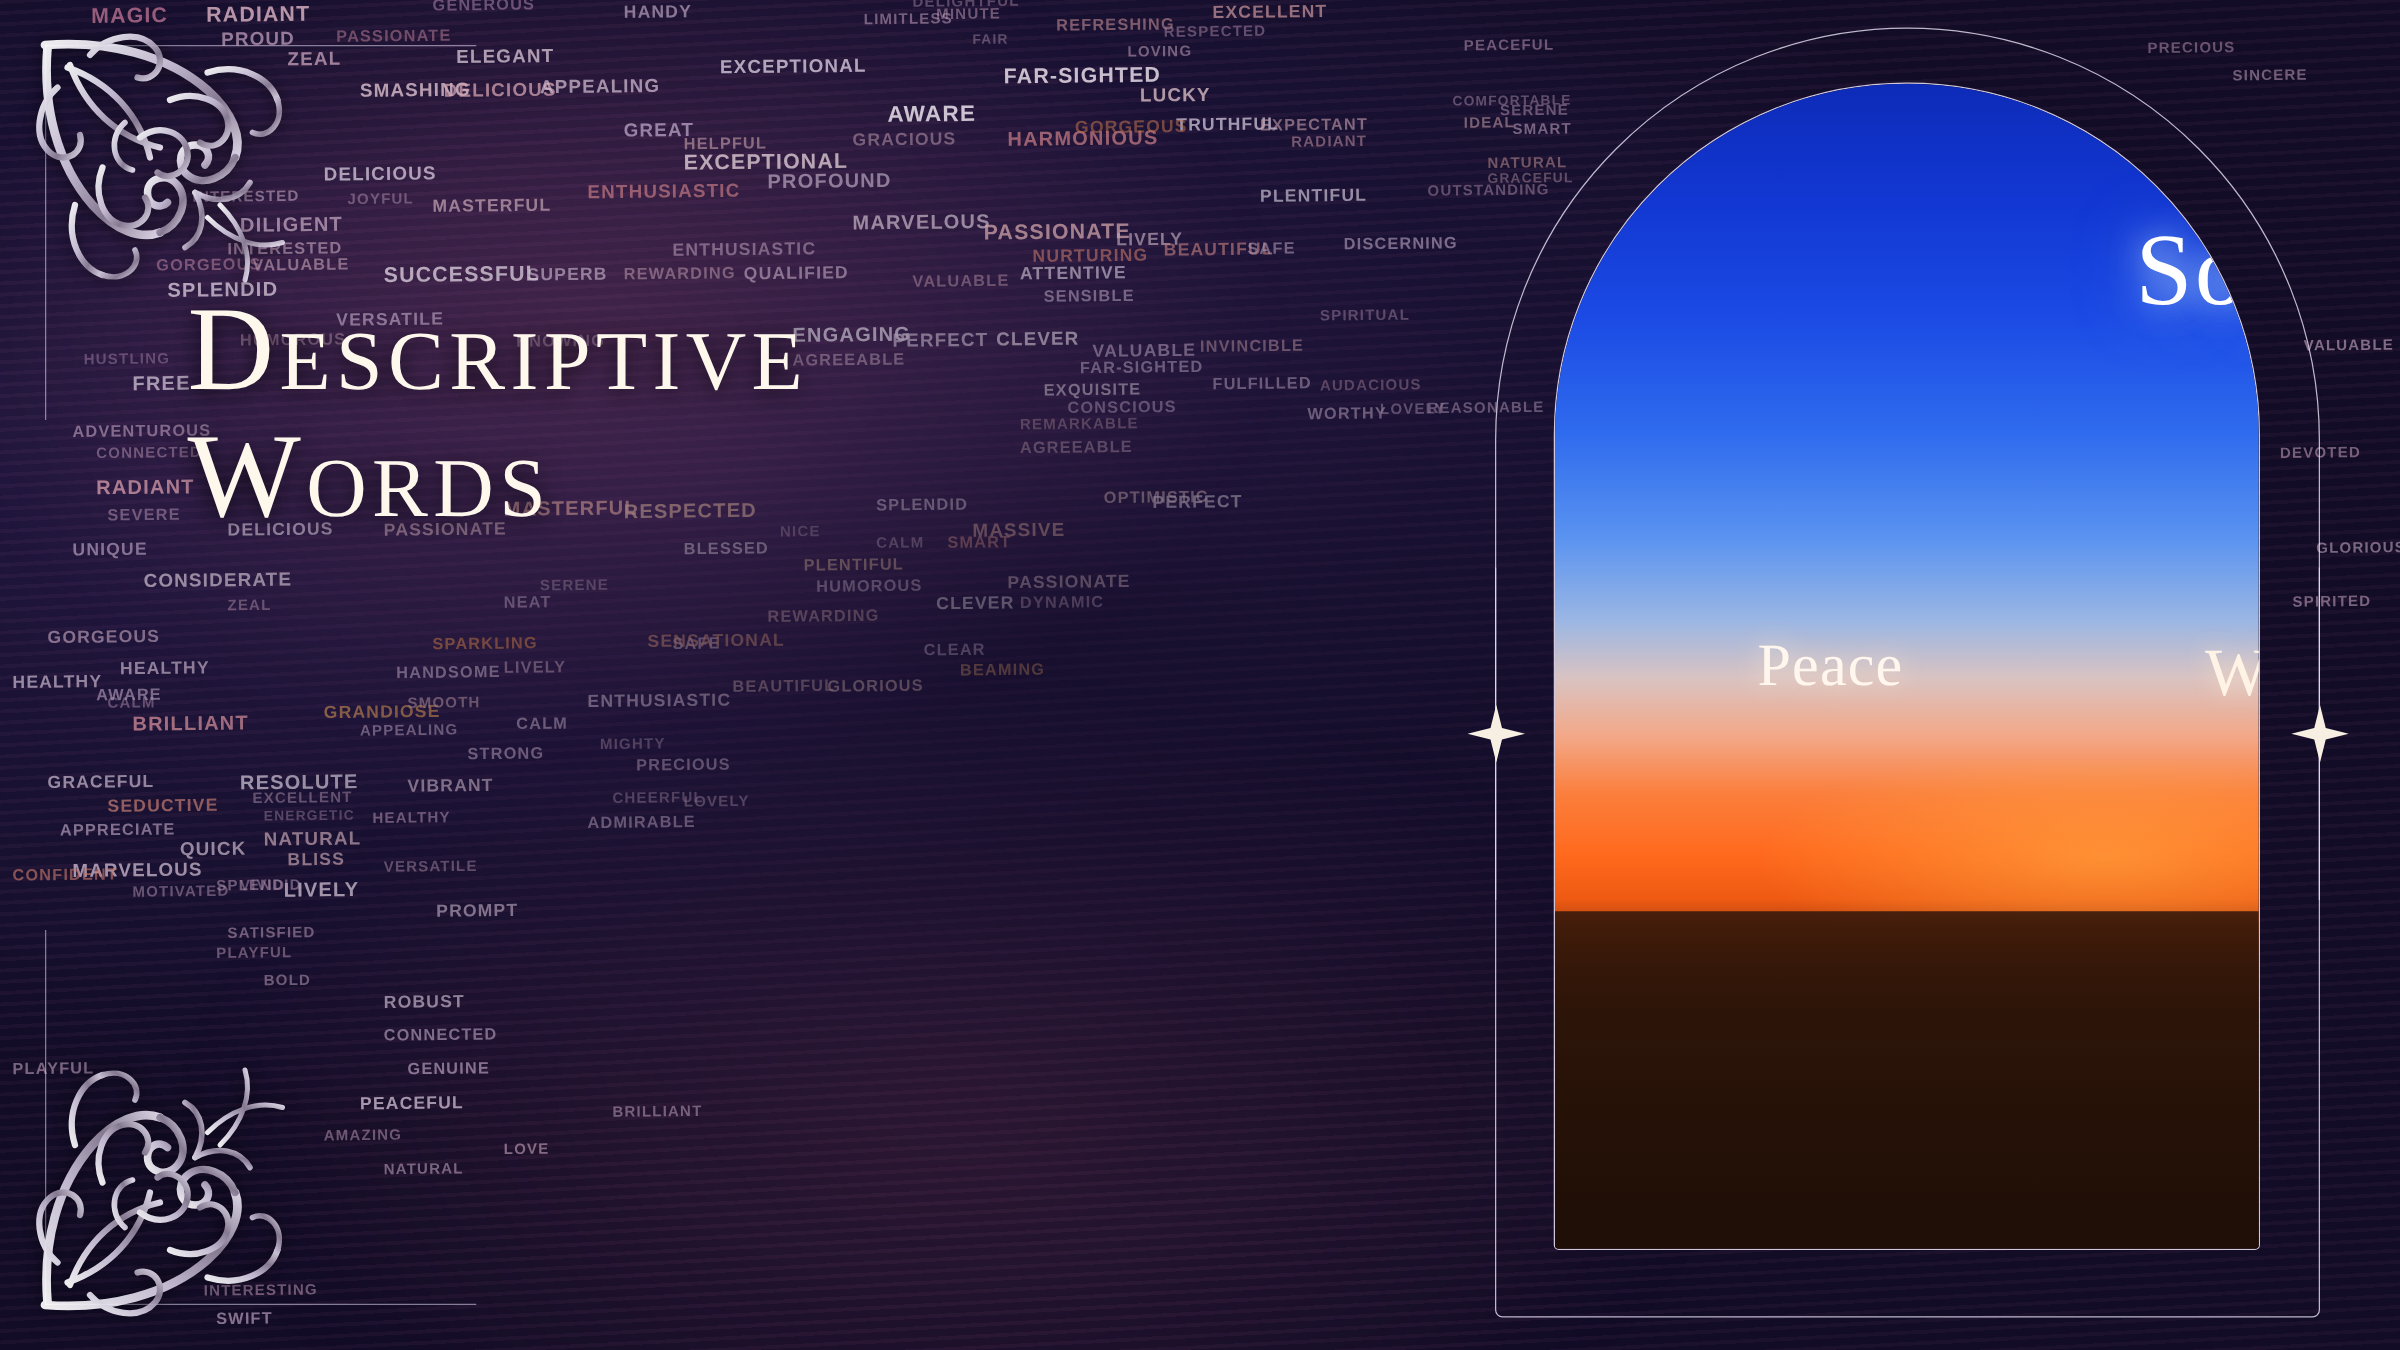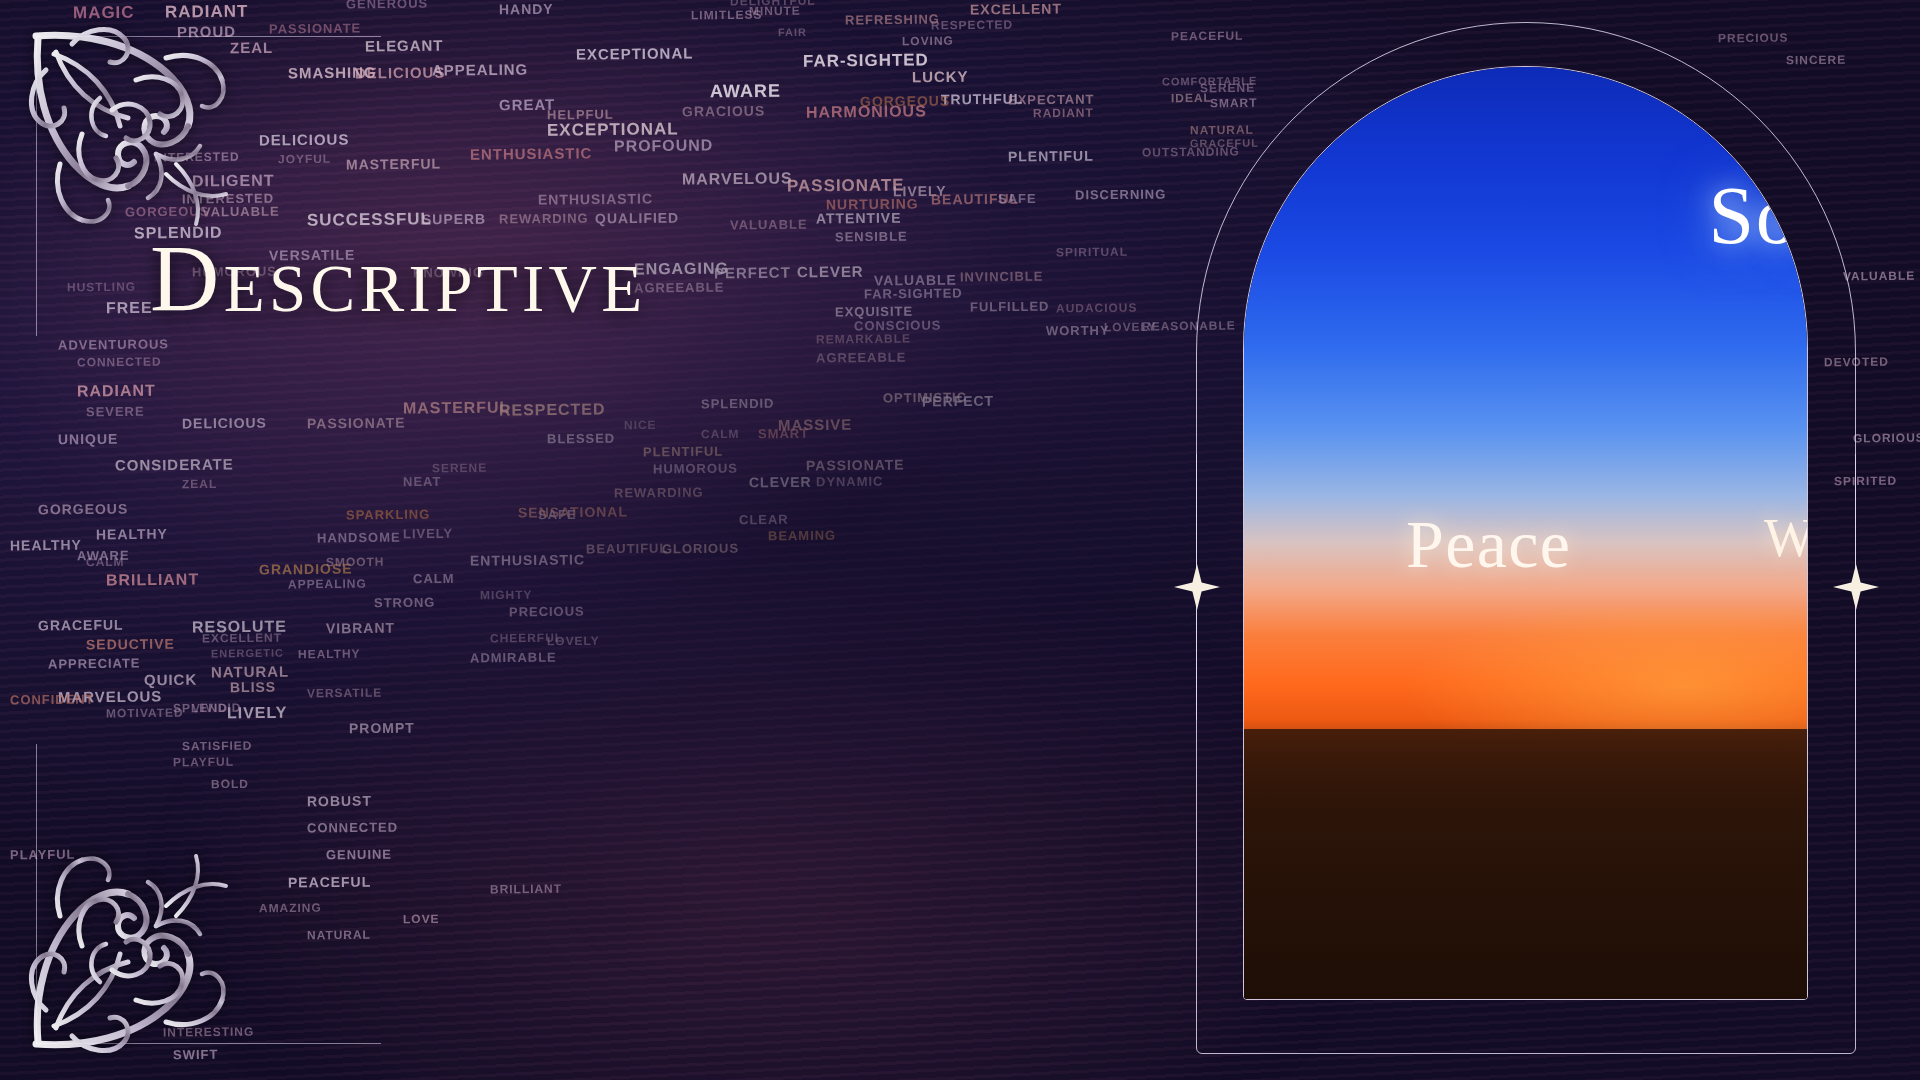--- a/index.html
+++ b/index.html
@@ -78,21 +78,21 @@
       #43200d 80%, #3a1c0e 88%, #2c1608 100%);}
   .ground{position:absolute;left:0;right:0;top:71%;bottom:0;
     background:linear-gradient(180deg, rgba(60,26,10,.92) 0%, rgba(44,20,8,.98) 30%, rgba(30,14,6,1) 100%);}
   .horizon-glow{position:absolute;left:0;right:0;top:58%;height:14%;
     background:radial-gradient(ellipse 70% 100% at 78% 60%, rgba(255,176,70,.55), rgba(255,120,20,0) 70%);}
   .word-soon{position:absolute;right:-34px;top:102px;
     font-family:"Liberation Serif",serif;font-size:82px;color:#fff;
     text-shadow:0 0 26px rgba(190,220,255,.95),0 0 54px rgba(150,195,255,.6);
     letter-spacing:.02em;white-space:nowrap;}
   .word-peace{position:absolute;left:162px;top:438px;
-    font-family:"Liberation Serif",serif;font-size:68px;color:#fff7ee;
+    font-family:"Liberation Serif",serif;font-size:48px;color:#fff7ee;
     text-shadow:0 0 22px rgba(255,235,210,.85);letter-spacing:.02em;}
   .word-v{position:absolute;right:-8px;top:440px;
     font-family:"Liberation Serif",serif;font-size:54px;color:#fff3e6;
     text-shadow:0 0 20px rgba(255,230,200,.8);}
 
   
   .spark{position:absolute;width:46px;height:46px;
     background:#f6efe2;
     clip-path:polygon(50% 0%,60% 40%,100% 50%,60% 60%,50% 100%,40% 60%,0% 50%,40% 40%);
     filter:drop-shadow(0 0 6px rgba(255,250,240,.7));}
@@ -370,20 +370,21 @@
       <path d="M84 84 C70 96 74 118 90 122" stroke-width="4.5"></path>
       <path d="M140 140 C158 150 176 146 184 132" stroke-width="4.5"></path>
       <path d="M132 184 C146 176 150 158 140 140" stroke-width="4.5"></path>
       <path d="M150 160 C168 178 190 186 210 180" stroke-width="4"></path>
       <path d="M160 150 C178 168 186 190 180 210" stroke-width="4"></path>
     </g>
   </svg>
 
   <div class="title-wrap">
     <div class="title-l1">Descriptive</div>
+    <div class="title-l2">Words</div>
   </div>
 
   <div class="subtitle">
   </div>
 
   <div class="arch-outer"></div>
   <div class="arch-inner">
     <div class="sunset"></div>
     <div class="horizon-glow"></div>
     <div class="ground"></div>

